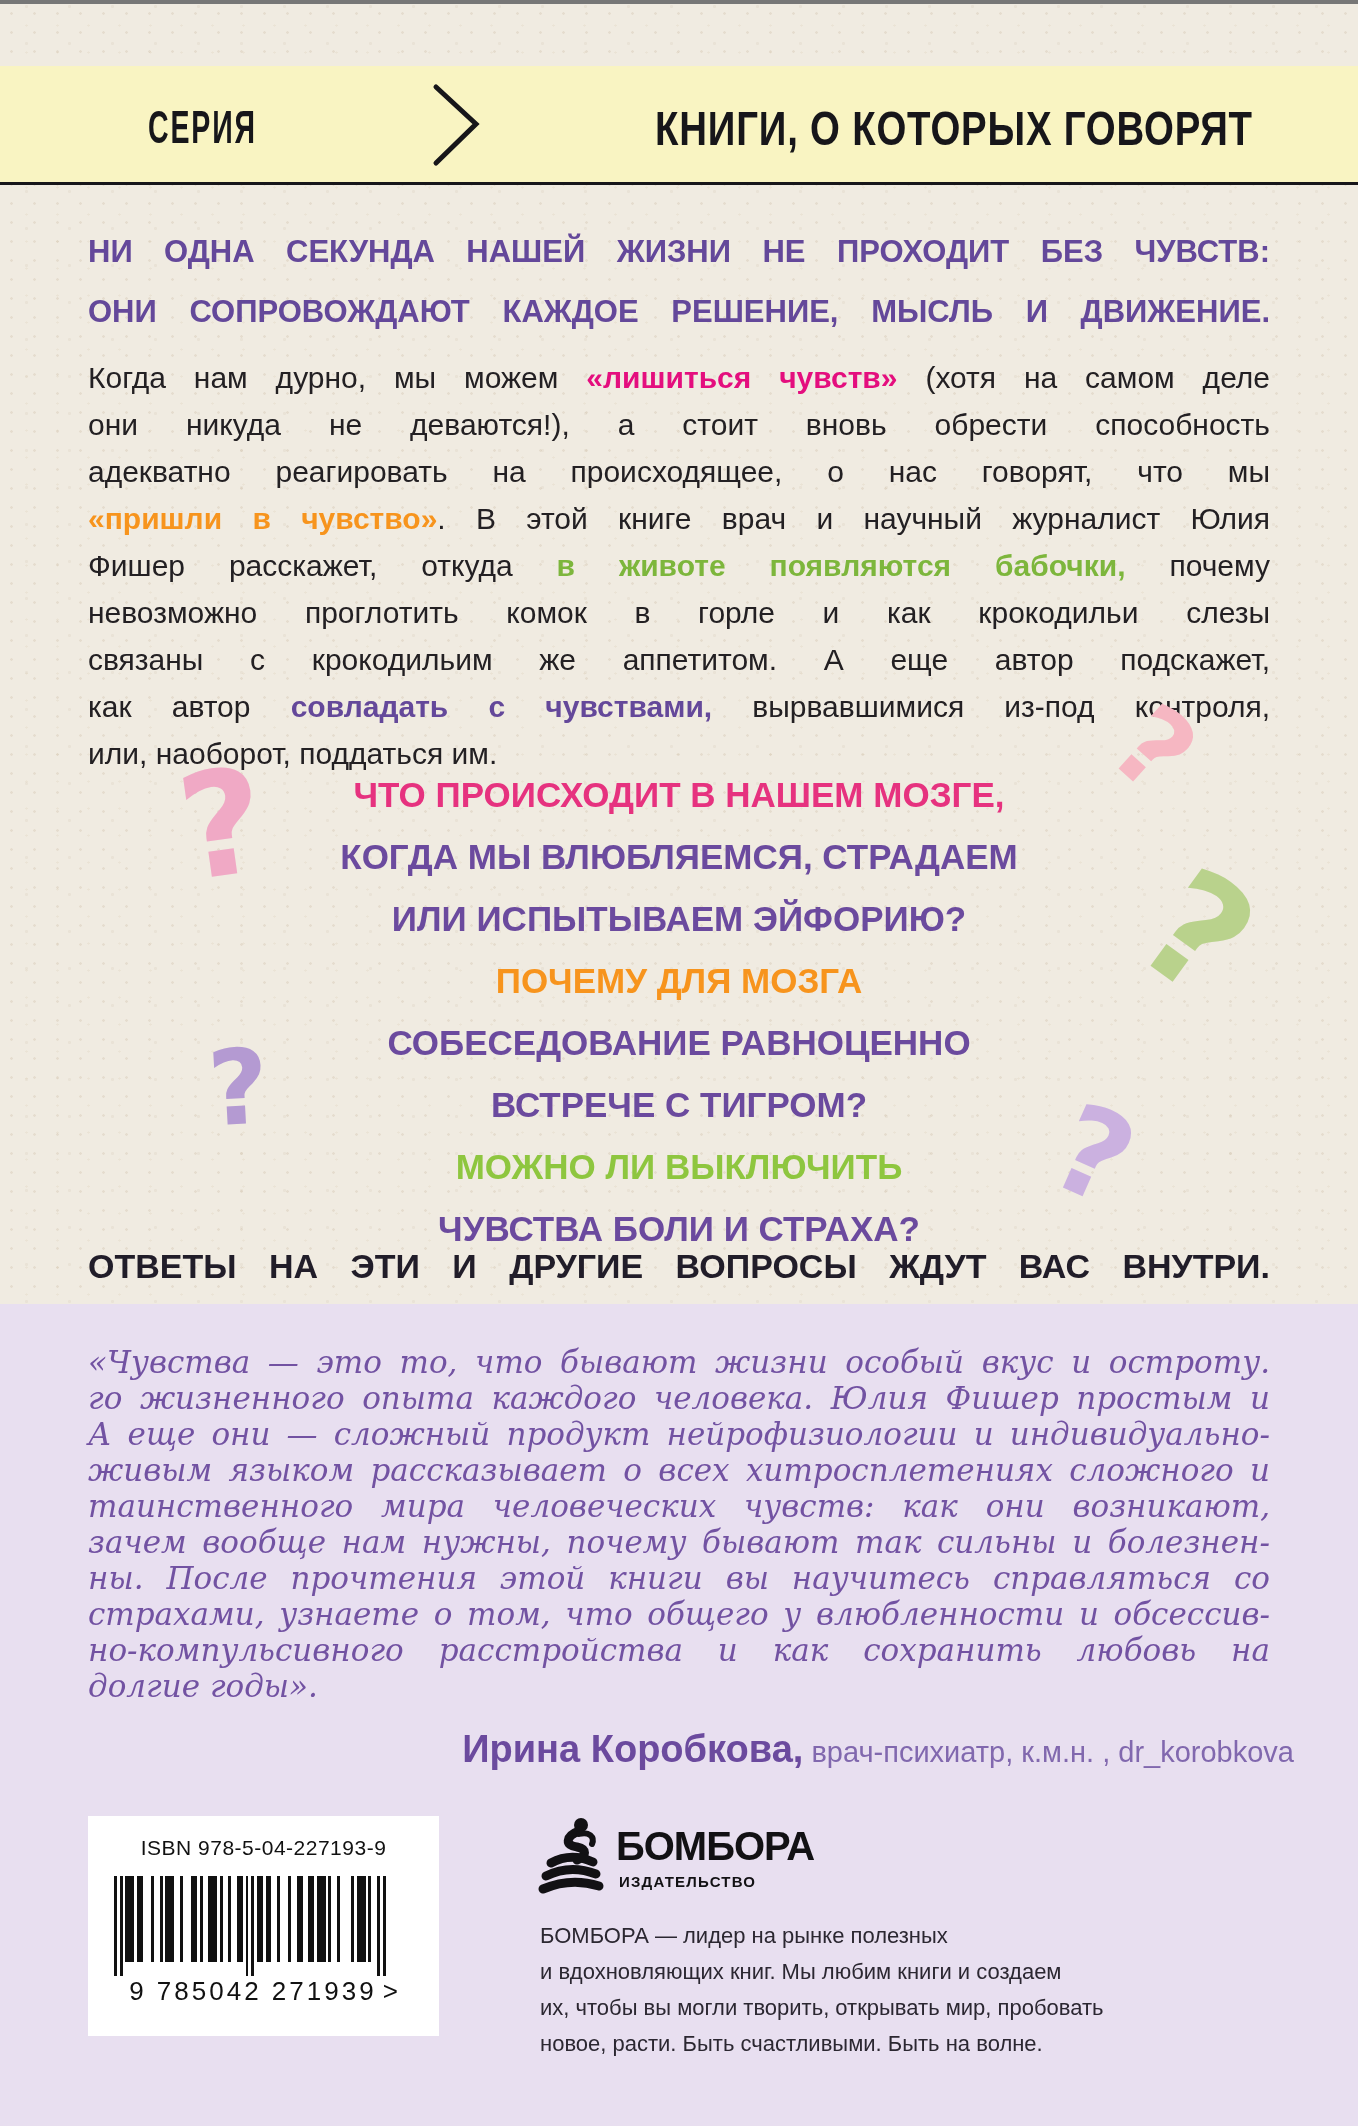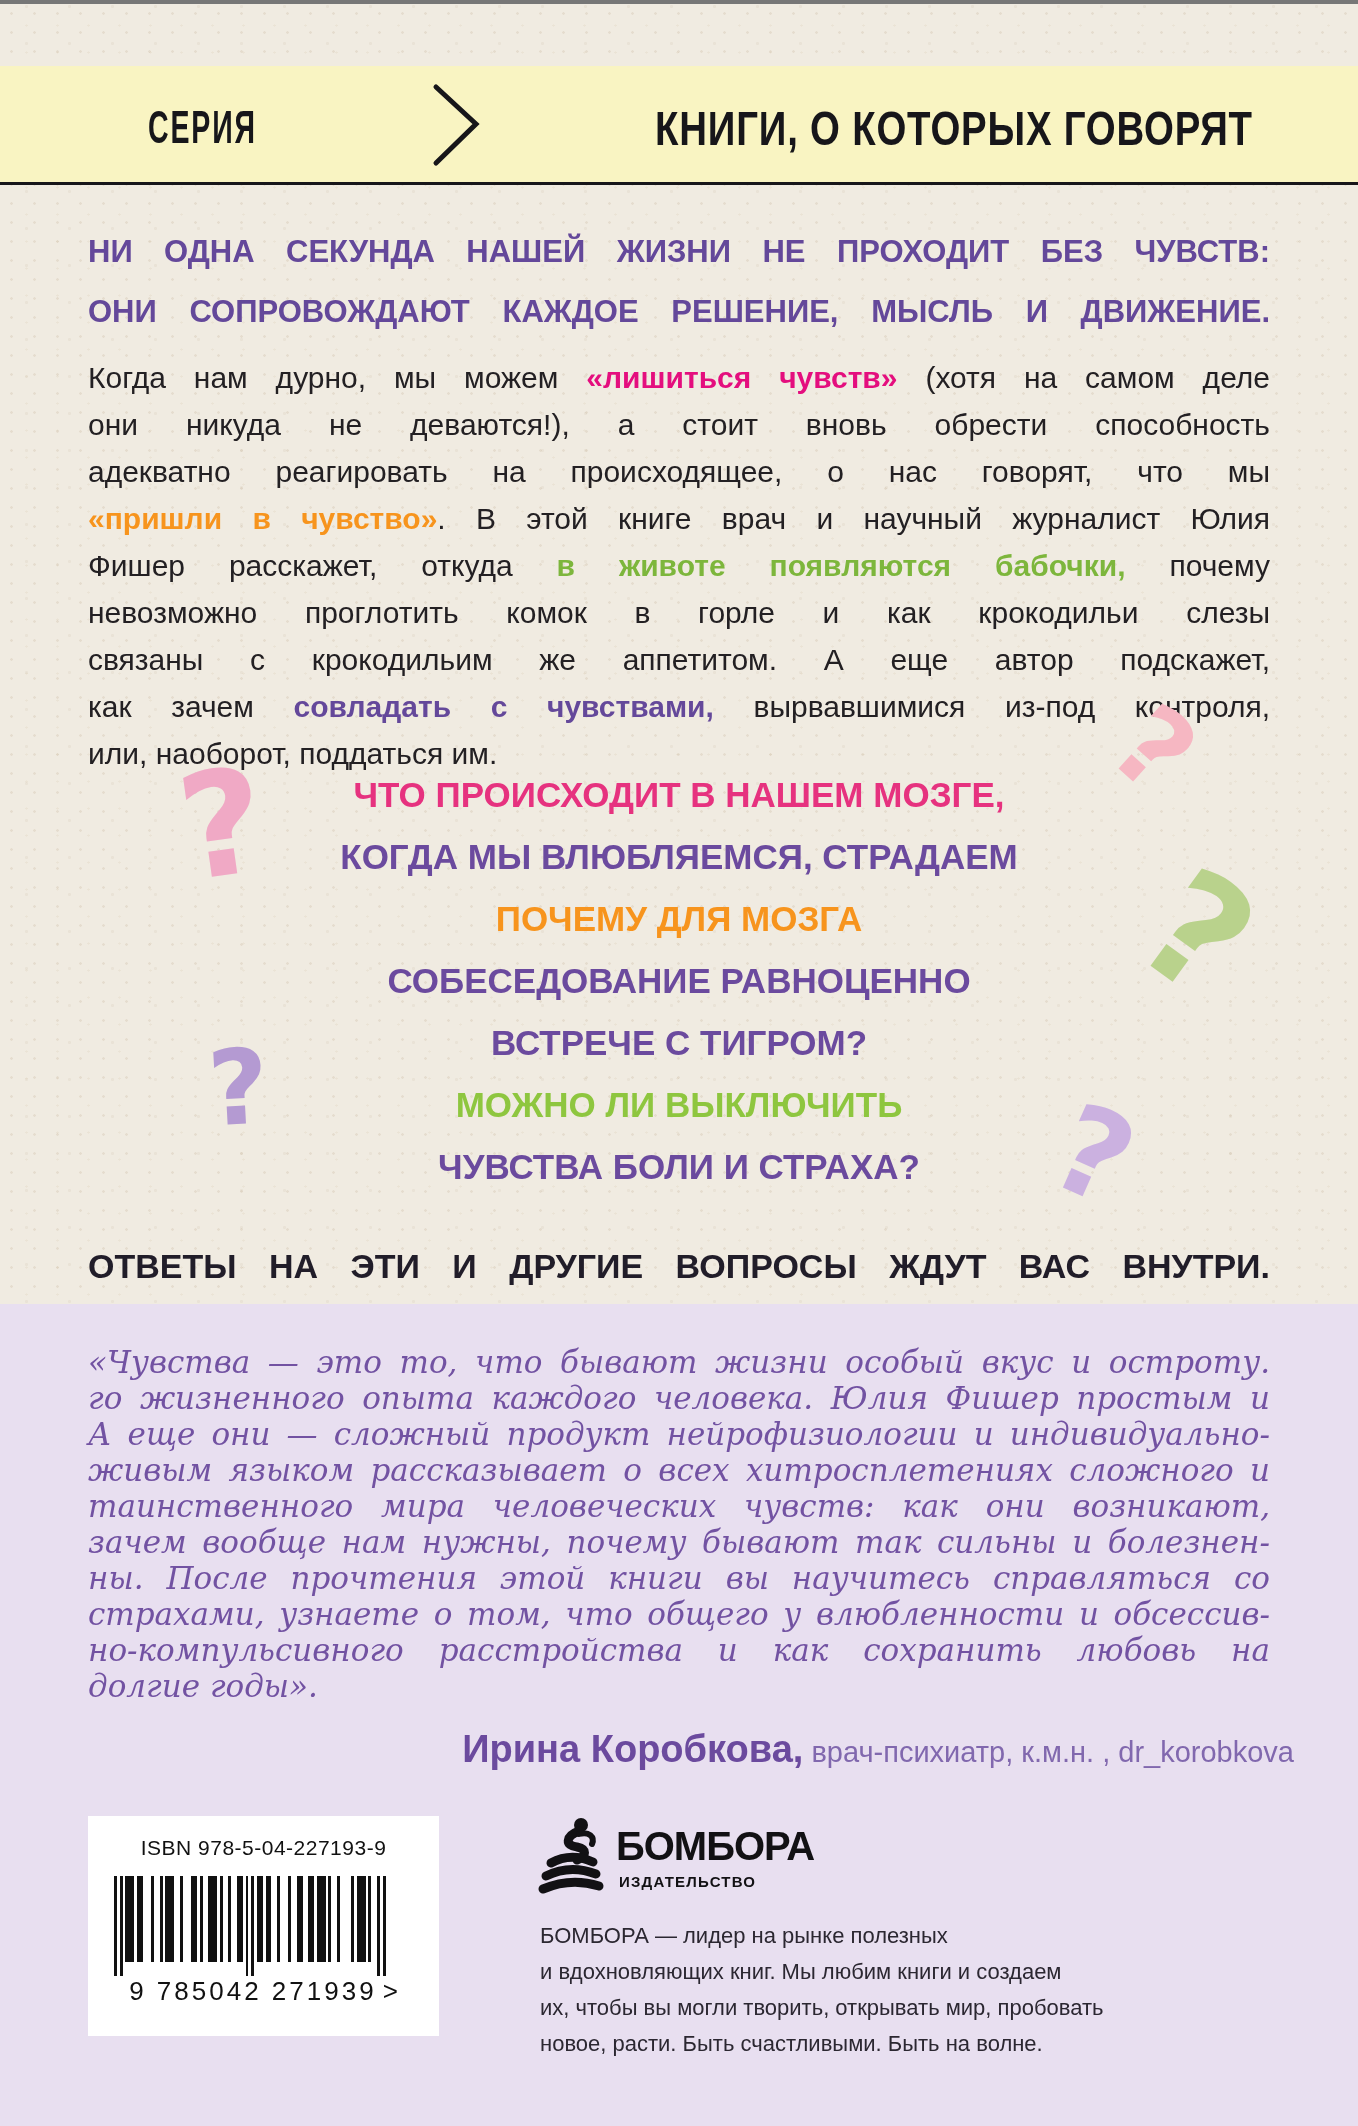--- a/index.html
+++ b/index.html
@@ -100,27 +100,28 @@
     </div>
 
   <div class="paragraph" id="paragraph">
       <div class="p-line"><span>Когда нам дурно, мы можем </span><span class="seg-pink">«лишиться чувств»</span><span> (хотя на самом деле</span></div>
       <div class="p-line"><span>они никуда не деваются!), а стоит вновь обрести способность</span></div>
       <div class="p-line"><span>адекватно реагировать на происходящее, о нас говорят, что мы</span></div>
       <div class="p-line"><span class="seg-orange">«пришли в чувство»</span><span>. В этой книге врач и научный журналист Юлия</span></div>
       <div class="p-line"><span>Фишер расскажет, откуда </span><span class="seg-green">в животе появляются бабочки,</span><span> почему</span></div>
       <div class="p-line"><span>невозможно проглотить комок в горле и как крокодильи слезы</span></div>
       <div class="p-line"><span>связаны с крокодильим же аппетитом. А еще автор подскажет,</span></div>
-      <div class="p-line"><span>как зачем </span><span class="seg-purple">совладать с чувствами,</span><span> вырвавшимися из-под контроля,</span></div>
+      <div class="p-line"><span>как автор </span><span class="seg-purple">совладать с чувствами,</span><span> вырвавшимися из-под контроля,</span></div>
       <div class="p-line last"><span>или, наоборот, поддаться им.</span></div>
     </div>
 
   <div class="questions" id="questions">
       <div class="q-pink">ЧТО ПРОИСХОДИТ В НАШЕМ МОЗГЕ,</div>
       <div class="q-purple">КОГДА МЫ ВЛЮБЛЯЕМСЯ, СТРАДАЕМ</div>
+      <div class="q-purple">ИЛИ ИСПЫТЫВАЕМ ЭЙФОРИЮ?</div>
       <div class="q-orange">ПОЧЕМУ ДЛЯ МОЗГА</div>
       <div class="q-purple">СОБЕСЕДОВАНИЕ РАВНОЦЕННО</div>
       <div class="q-purple">ВСТРЕЧЕ С ТИГРОМ?</div>
       <div class="q-green">МОЖНО ЛИ ВЫКЛЮЧИТЬ</div>
       <div class="q-purple">ЧУВСТВА БОЛИ И СТРАХА?</div>
     </div>
 
   <div class="answers">ОТВЕТЫ НА ЭТИ И ДРУГИЕ ВОПРОСЫ ЖДУТ ВАС ВНУТРИ.</div>
 
   <div id="decorations">

